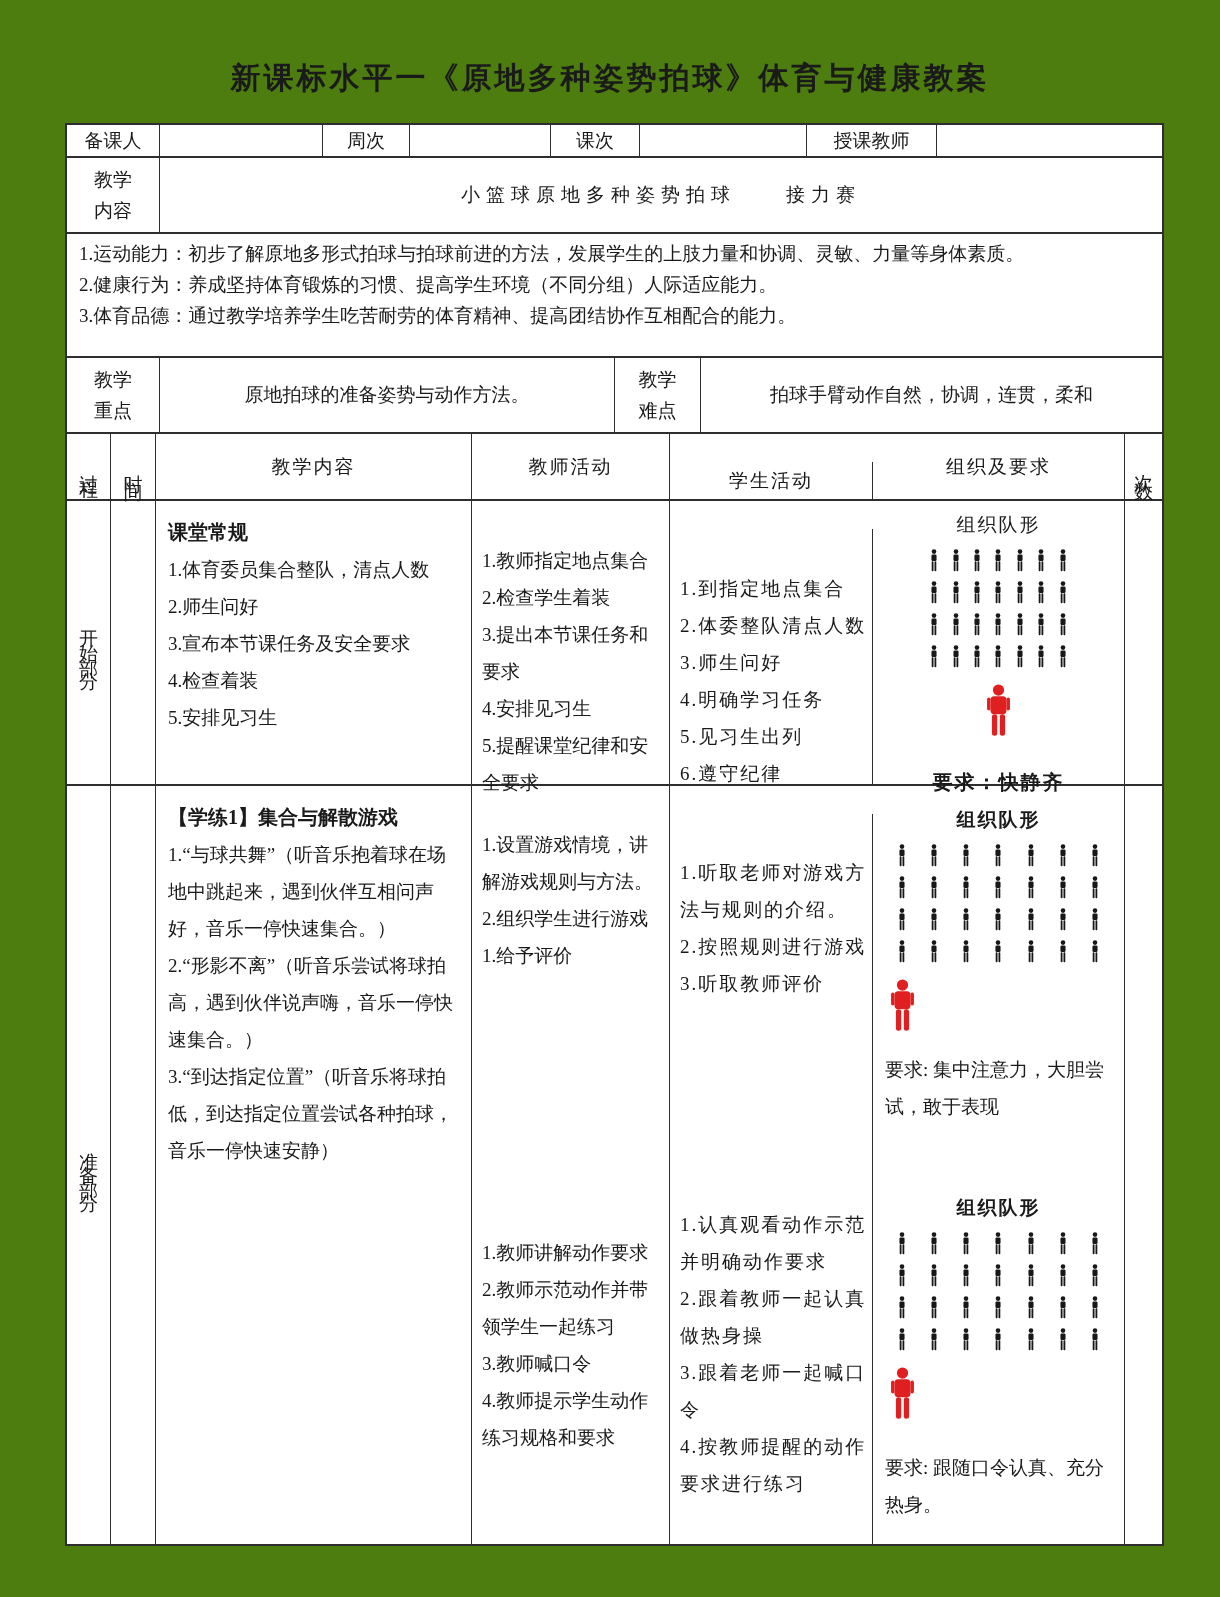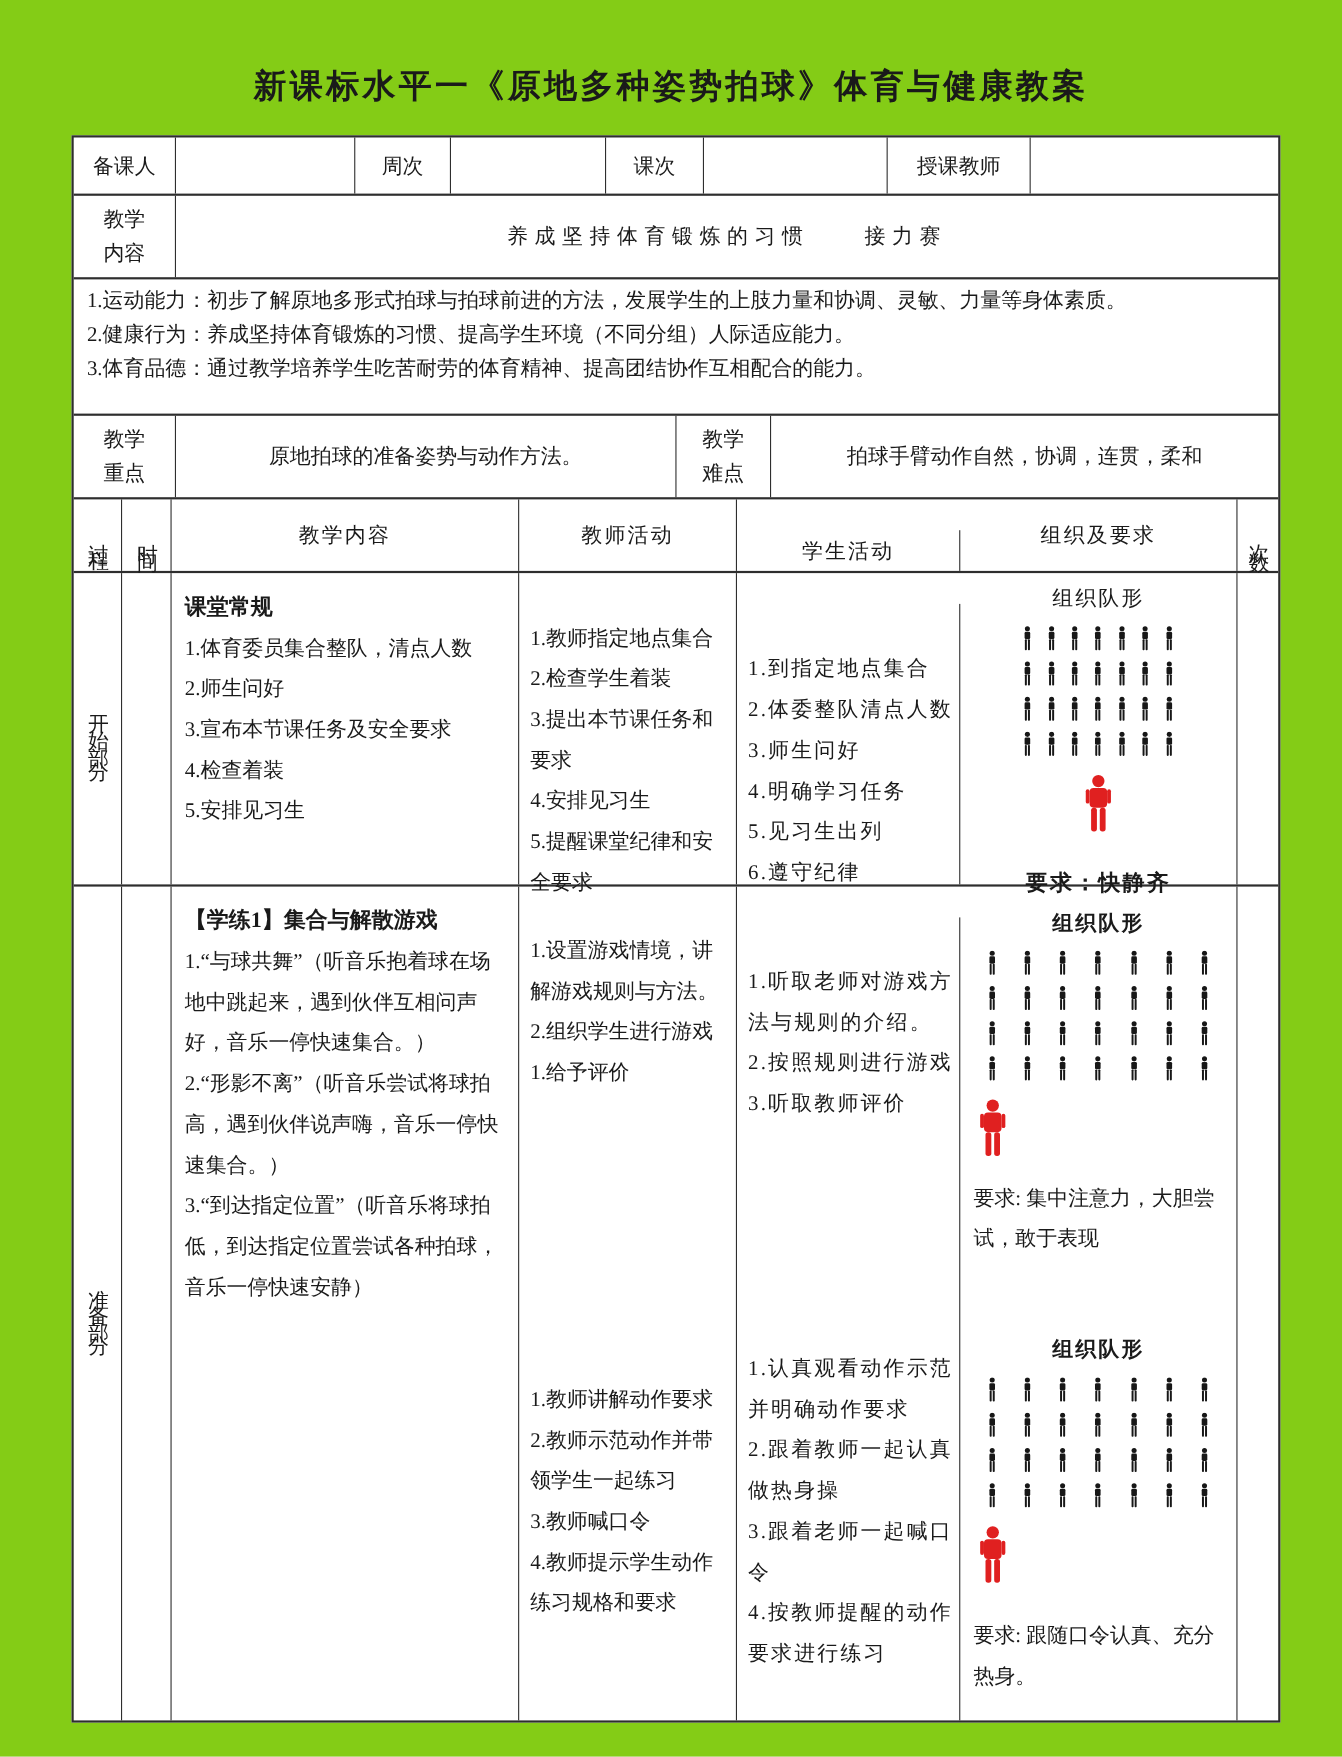--- a/index.html
+++ b/index.html
@@ -5,21 +5,21 @@
   :root{
     --ink:#1a1a1a;
     --border:#2e2e2e;
     --red:#e02020;
     --icon-black:#171717;
   }
   html,body{margin:0;padding:0;background:#e9e9e9;}
   .page{
     position:relative;
     width:1220px;height:1597px;
-    background:#84cc16;
+    background:#4d7c0f;
     font-family:"Liberation Serif","DejaVu Serif",serif;
     color:var(--ink);
     overflow:hidden;
     margin:0 auto;
   }
   .title{
     position:absolute;top:58px;left:0;width:100%;
     text-align:center;
     font-size:30px;font-weight:bold;letter-spacing:3px;
   }
@@ -98,35 +98,35 @@
 </style>
 </head>
 <body>
 
 <div class="page">
 
   <div class="title">新课标水平一《原地多种姿势拍球》体育与健康教案</div>
 
   <div class="doc">
 
-    <div class="row" style="height:53px">
+    <div class="row" style="height:33px">
       <div class="cell w-label center">备课人</div>
       <div class="cell wa1 center"></div>
       <div class="cell wa2 center">周次</div>
       <div class="cell wa3 center"></div>
       <div class="cell wa4 center">课次</div>
       <div class="cell wa5 center"></div>
       <div class="cell wa6 center">授课教师</div>
       <div class="cell wflex center"></div>
     </div>
 
     <div class="row" style="height:76px">
       <div class="cell w-label label-cell">教学内容</div>
       <div class="cell wflex center">
-        <span class="spaced">养成坚持体育锻炼的习惯　　接力赛</span>
+        <span class="spaced">小篮球原地多种姿势拍球　　接力赛</span>
       </div>
     </div>
 
     <div class="row" style="height:124px">
       <div class="cell wflex obj">
           <div class="li">1.运动能力：初步了解原地多形式拍球与拍球前进的方法，发展学生的上肢力量和协调、灵敏、力量等身体素质。</div>
           <div class="li">2.健康行为：养成坚持体育锻炼的习惯、提高学生环境（不同分组）人际适应能力。</div>
           <div class="li">3.体育品德：通过教学培养学生吃苦耐劳的体育精神、提高团结协作互相配合的能力。</div>
         </div>
     </div>

